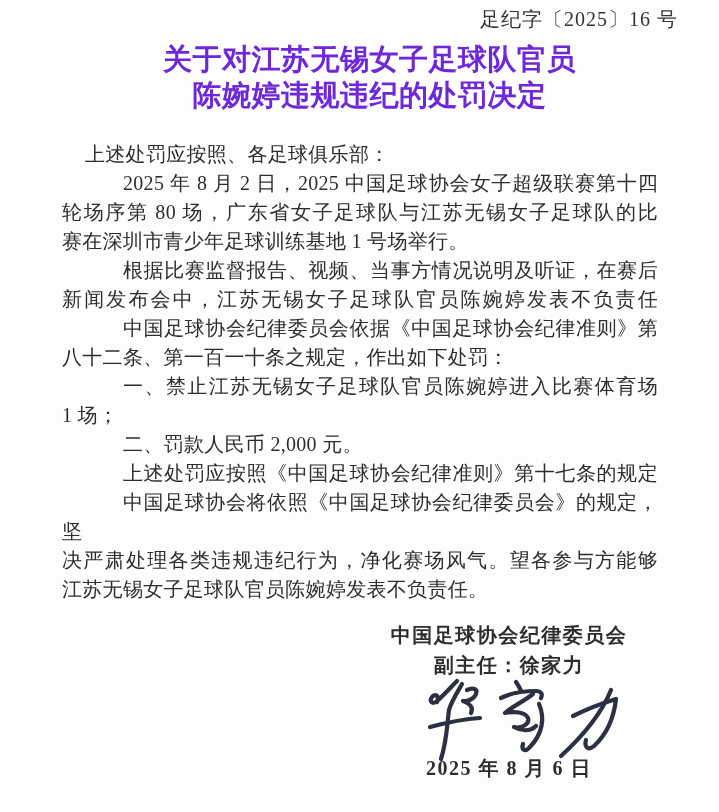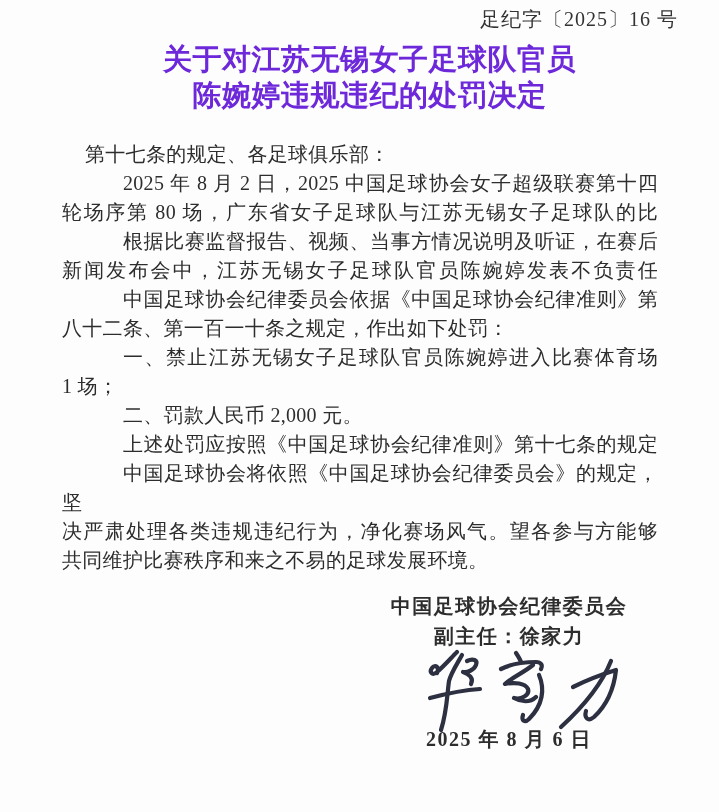--- a/index.html
+++ b/index.html
@@ -80,34 +80,35 @@
 <div class="page">
 
   <div class="doc-number">足纪字〔2025〕16 号</div>
 
   <div class="title">
     <div>关于对江苏无锡女子足球队官员</div>
     <div>陈婉婷违规违纪的处罚决定</div>
   </div>
 
   <div class="body-text">
-      <div class="bline ind1">第十七条的规定、各足球俱乐部：</div>
+      <div class="bline ind1">上述处罚应按照、各足球俱乐部：</div>
       <div class="bline ind2 fill">2025 年 8 月 2 日，2025 中国足球协会女子超级联赛第十四</div>
       <div class="bline ind0 fill">轮场序第 80 场，广东省女子足球队与江苏无锡女子足球队的比</div>
+      <div class="bline ind0">赛在深圳市青少年足球训练基地 1 号场举行。</div>
       <div class="bline ind2 fill">根据比赛监督报告、视频、当事方情况说明及听证，在赛后</div>
       <div class="bline ind0 fill">新闻发布会中，江苏无锡女子足球队官员陈婉婷发表不负责任</div>
       <div class="bline ind2 fill">中国足球协会纪律委员会依据《中国足球协会纪律准则》第</div>
       <div class="bline ind0">八十二条、第一百一十条之规定，作出如下处罚：</div>
       <div class="bline ind2 fill">一、禁止江苏无锡女子足球队官员陈婉婷进入比赛体育场</div>
       <div class="bline ind0">1 场；</div>
       <div class="bline ind2">二、罚款人民币 2,000 元。</div>
       <div class="bline ind2 fill">上述处罚应按照《中国足球协会纪律准则》第十七条的规定</div>
       <div class="bline ind2 fill">中国足球协会将依照《中国足球协会纪律委员会》的规定，坚</div>
       <div class="bline ind0 fill">决严肃处理各类违规违纪行为，净化赛场风气。望各参与方能够</div>
-      <div class="bline ind0">共同维护比赛秩序和来之不易的足球发展环境。</div>
+      <div class="bline ind0">江苏无锡女子足球队官员陈婉婷发表不负责任。</div>
     </div>
 
   <div class="sig-block">
     <div class="sig-line">中国足球协会纪律委员会</div>
     <div class="sig-line">副主任：徐家力</div>
 
     <svg class="sig-svg" width="215" height="95" viewBox="0 0 215 95" fill="none" stroke="#2c3040" stroke-width="4.2" stroke-linecap="round" stroke-linejoin="round">
 
       <path d="M42,7 C36,13 28,22 22,27 C17,31 14,27 17,23 C20,19 25,22 22,28"></path>
       <path d="M47,10 C42,19 36,28 34,36 C32,50 32,66 26,85"></path>

